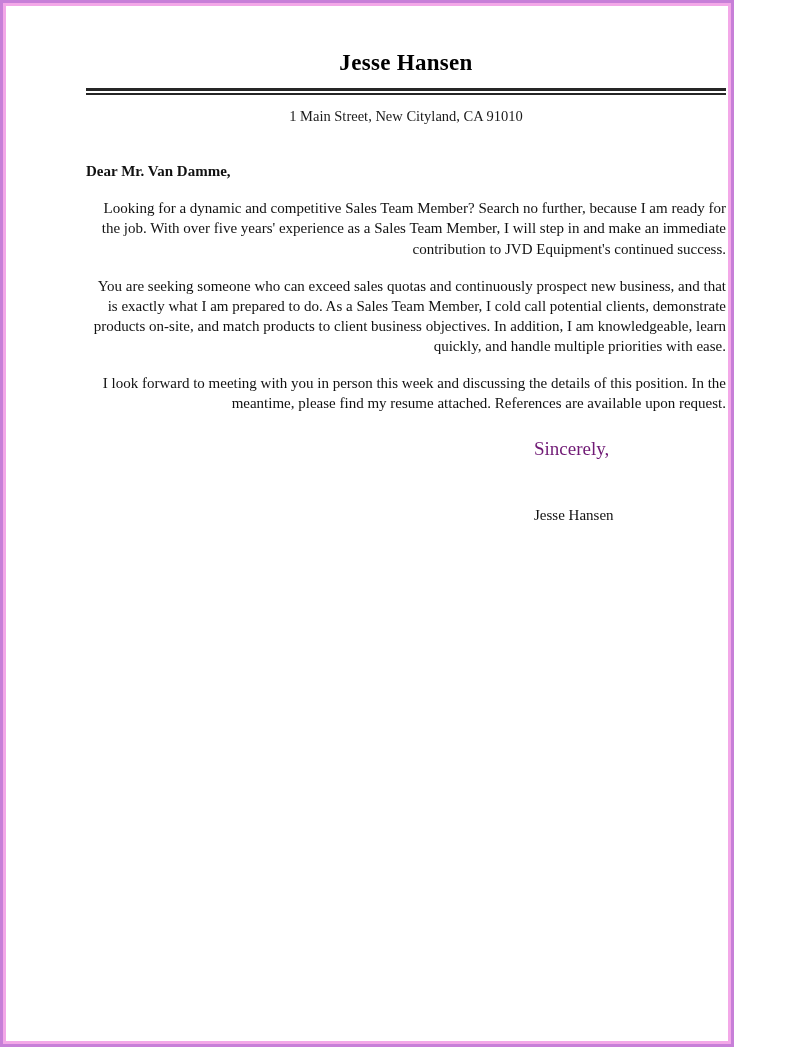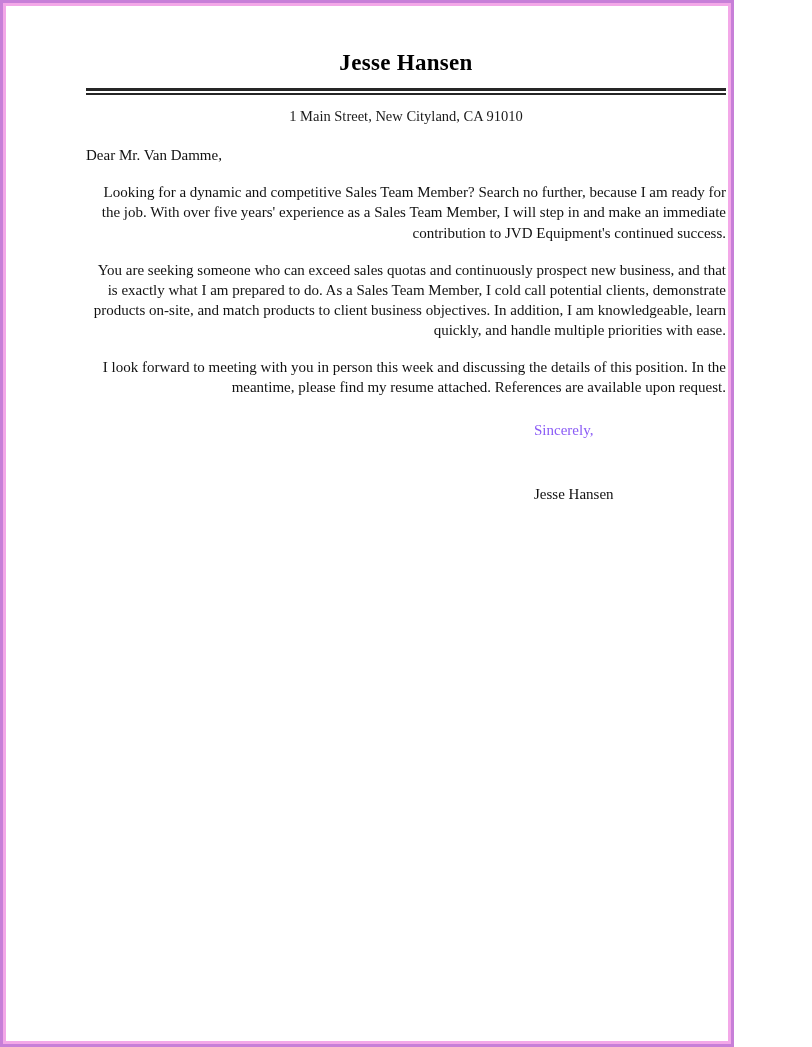--- a/index.html
+++ b/index.html
@@ -103,42 +103,43 @@
   }
   .contact-line {
     font-size: 14.5px;
     color: #1a1a1a;
     line-height: 1.32;
     margin: 12px;
   }
 
   
   .salutation {
-    margin-top: 20px;
+    margin-top: 36px;
     font-size: 15px;
     color: #111111;
     line-height: 1.3;
+    font-weight: bold;
   }
 
   .body-paragraph {
     margin-top: 17px;
     font-size: 15px;
     color: #111111;
     line-height: 1.34;
     text-align: right;
   }
 
   
   .closing-block {
     margin-top: 24px;
     padding-left: 448px;  
   }
   .closing-salutation {
-    font-size: 15px;
-    color: #8b5cf6;
+    font-size: 19px;
+    color: #701a75;
     line-height: 1.3;
     margin: 0;
   }
   .closing-signature {
     font-size: 15px;
     color: #111111;
     line-height: 1.3;
     margin: 0;
     padding-top: 44px;
   }

